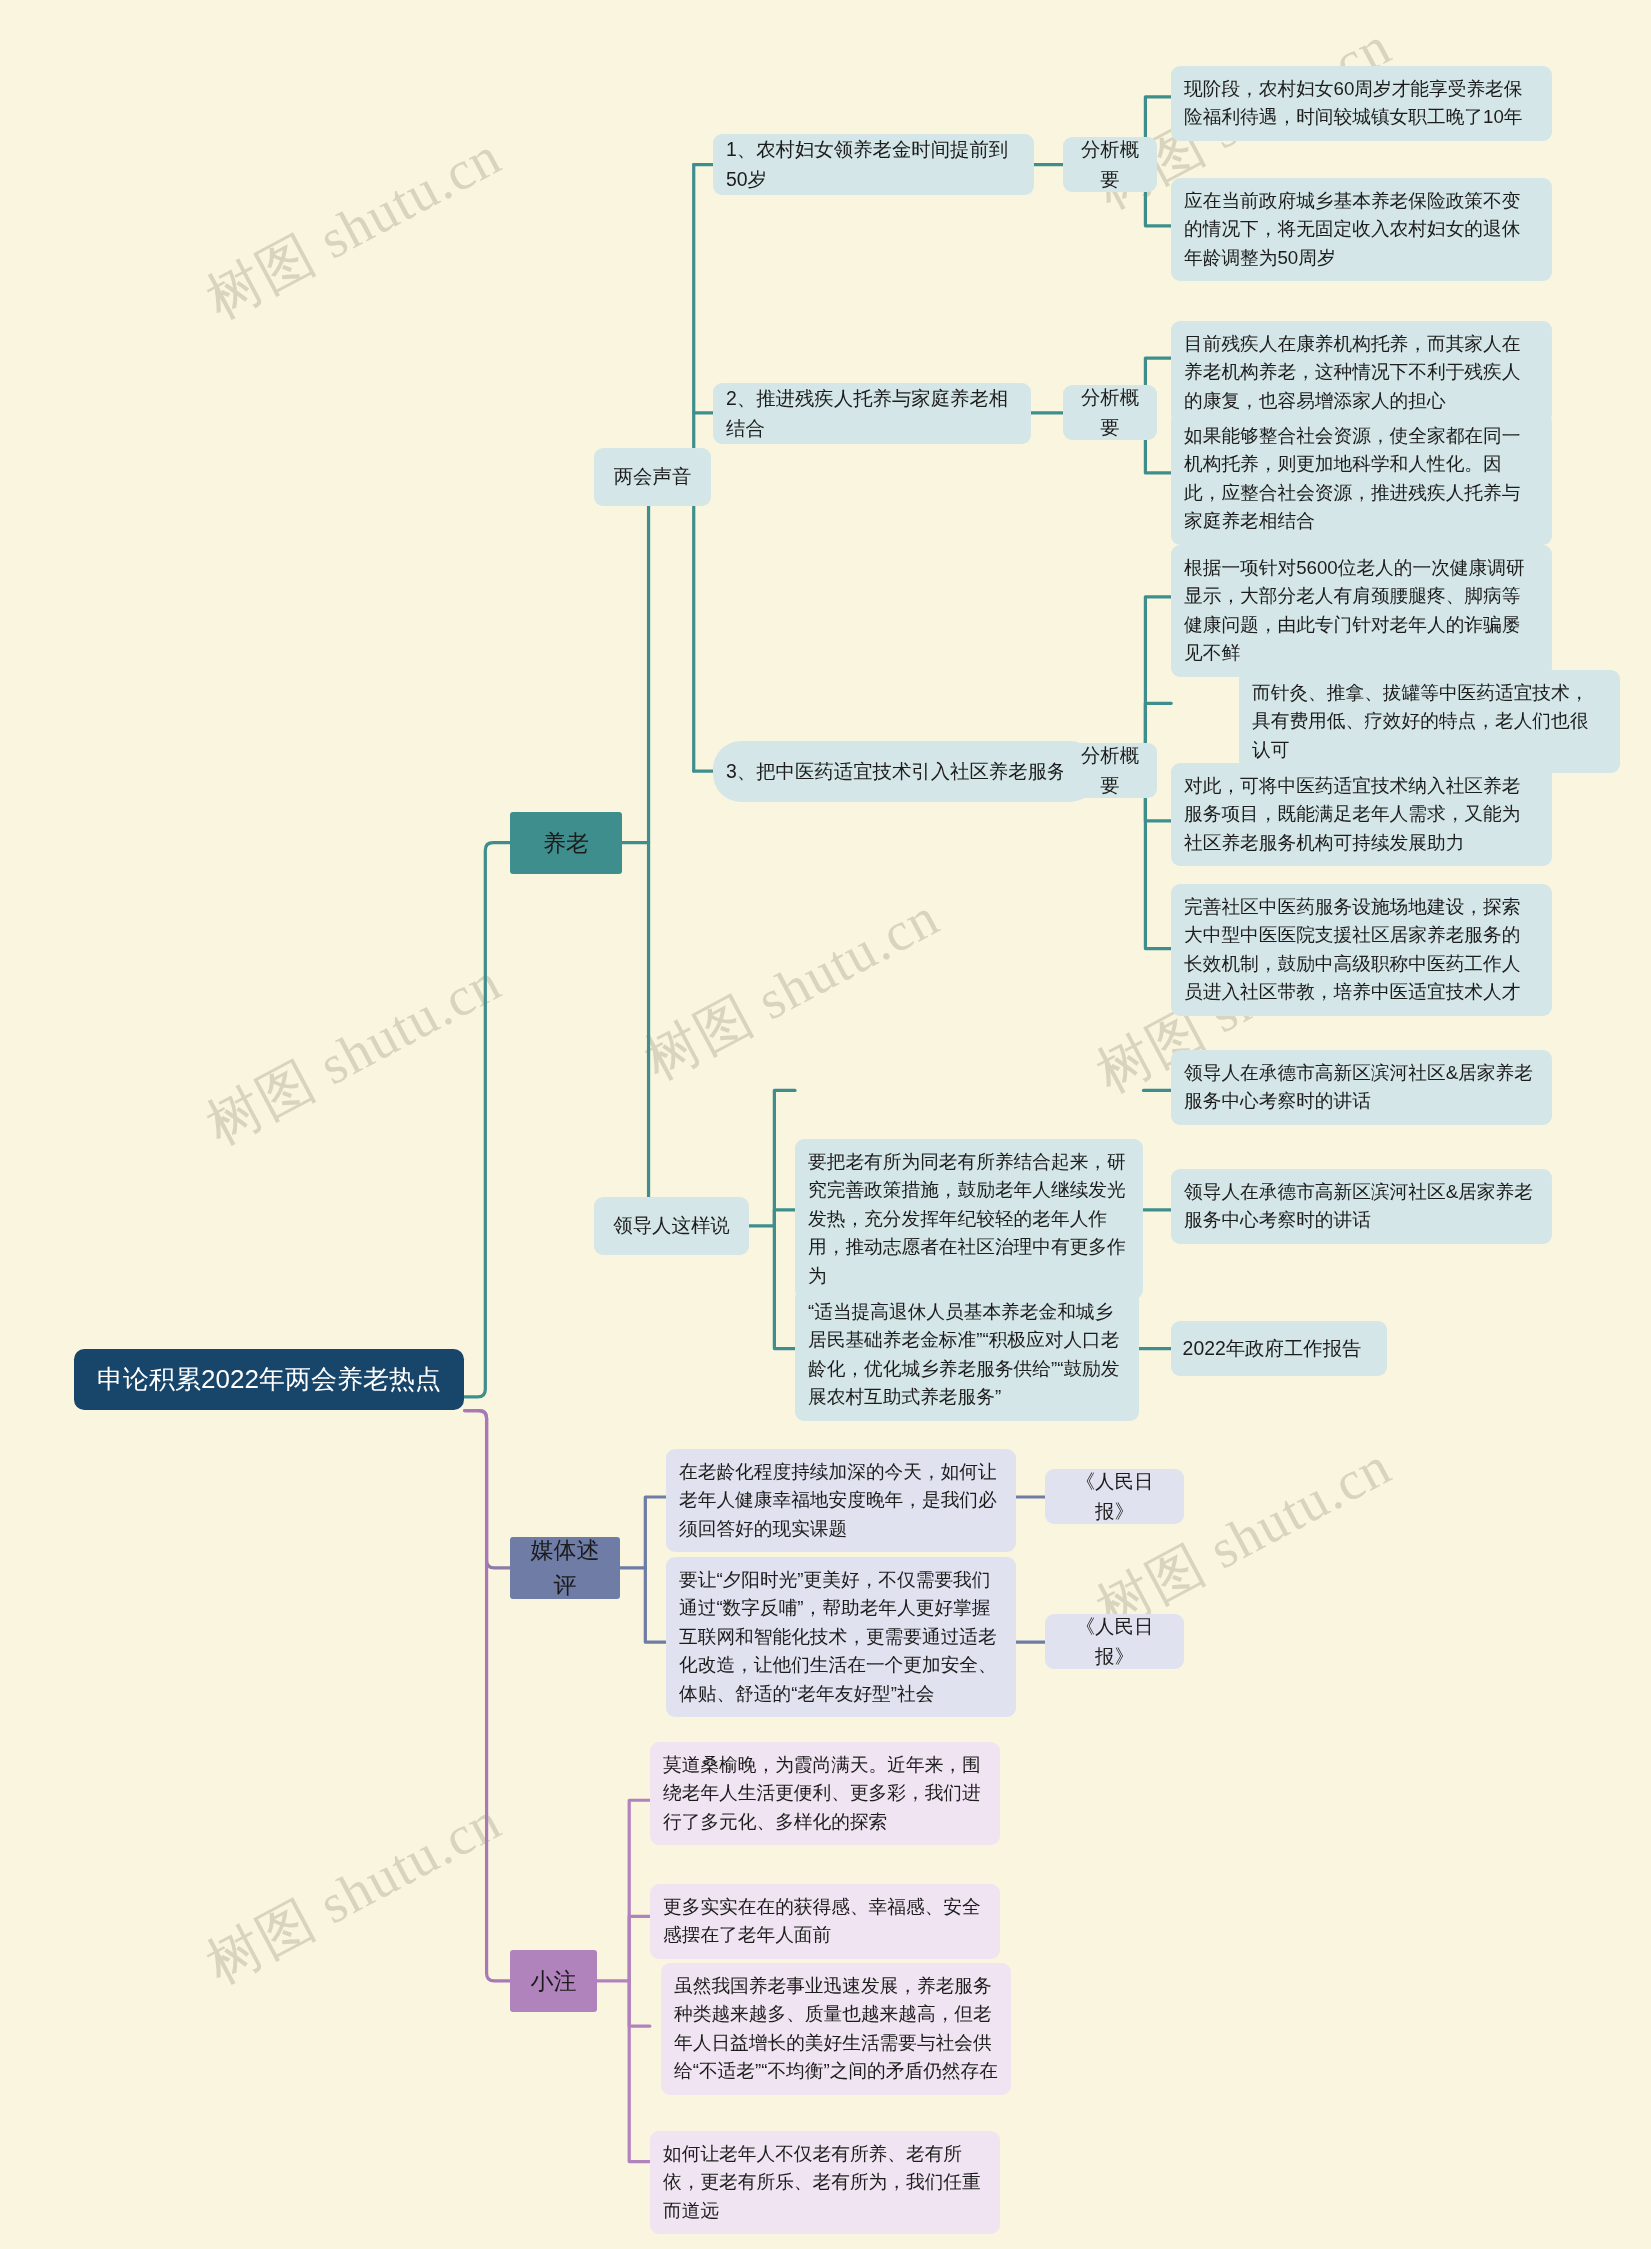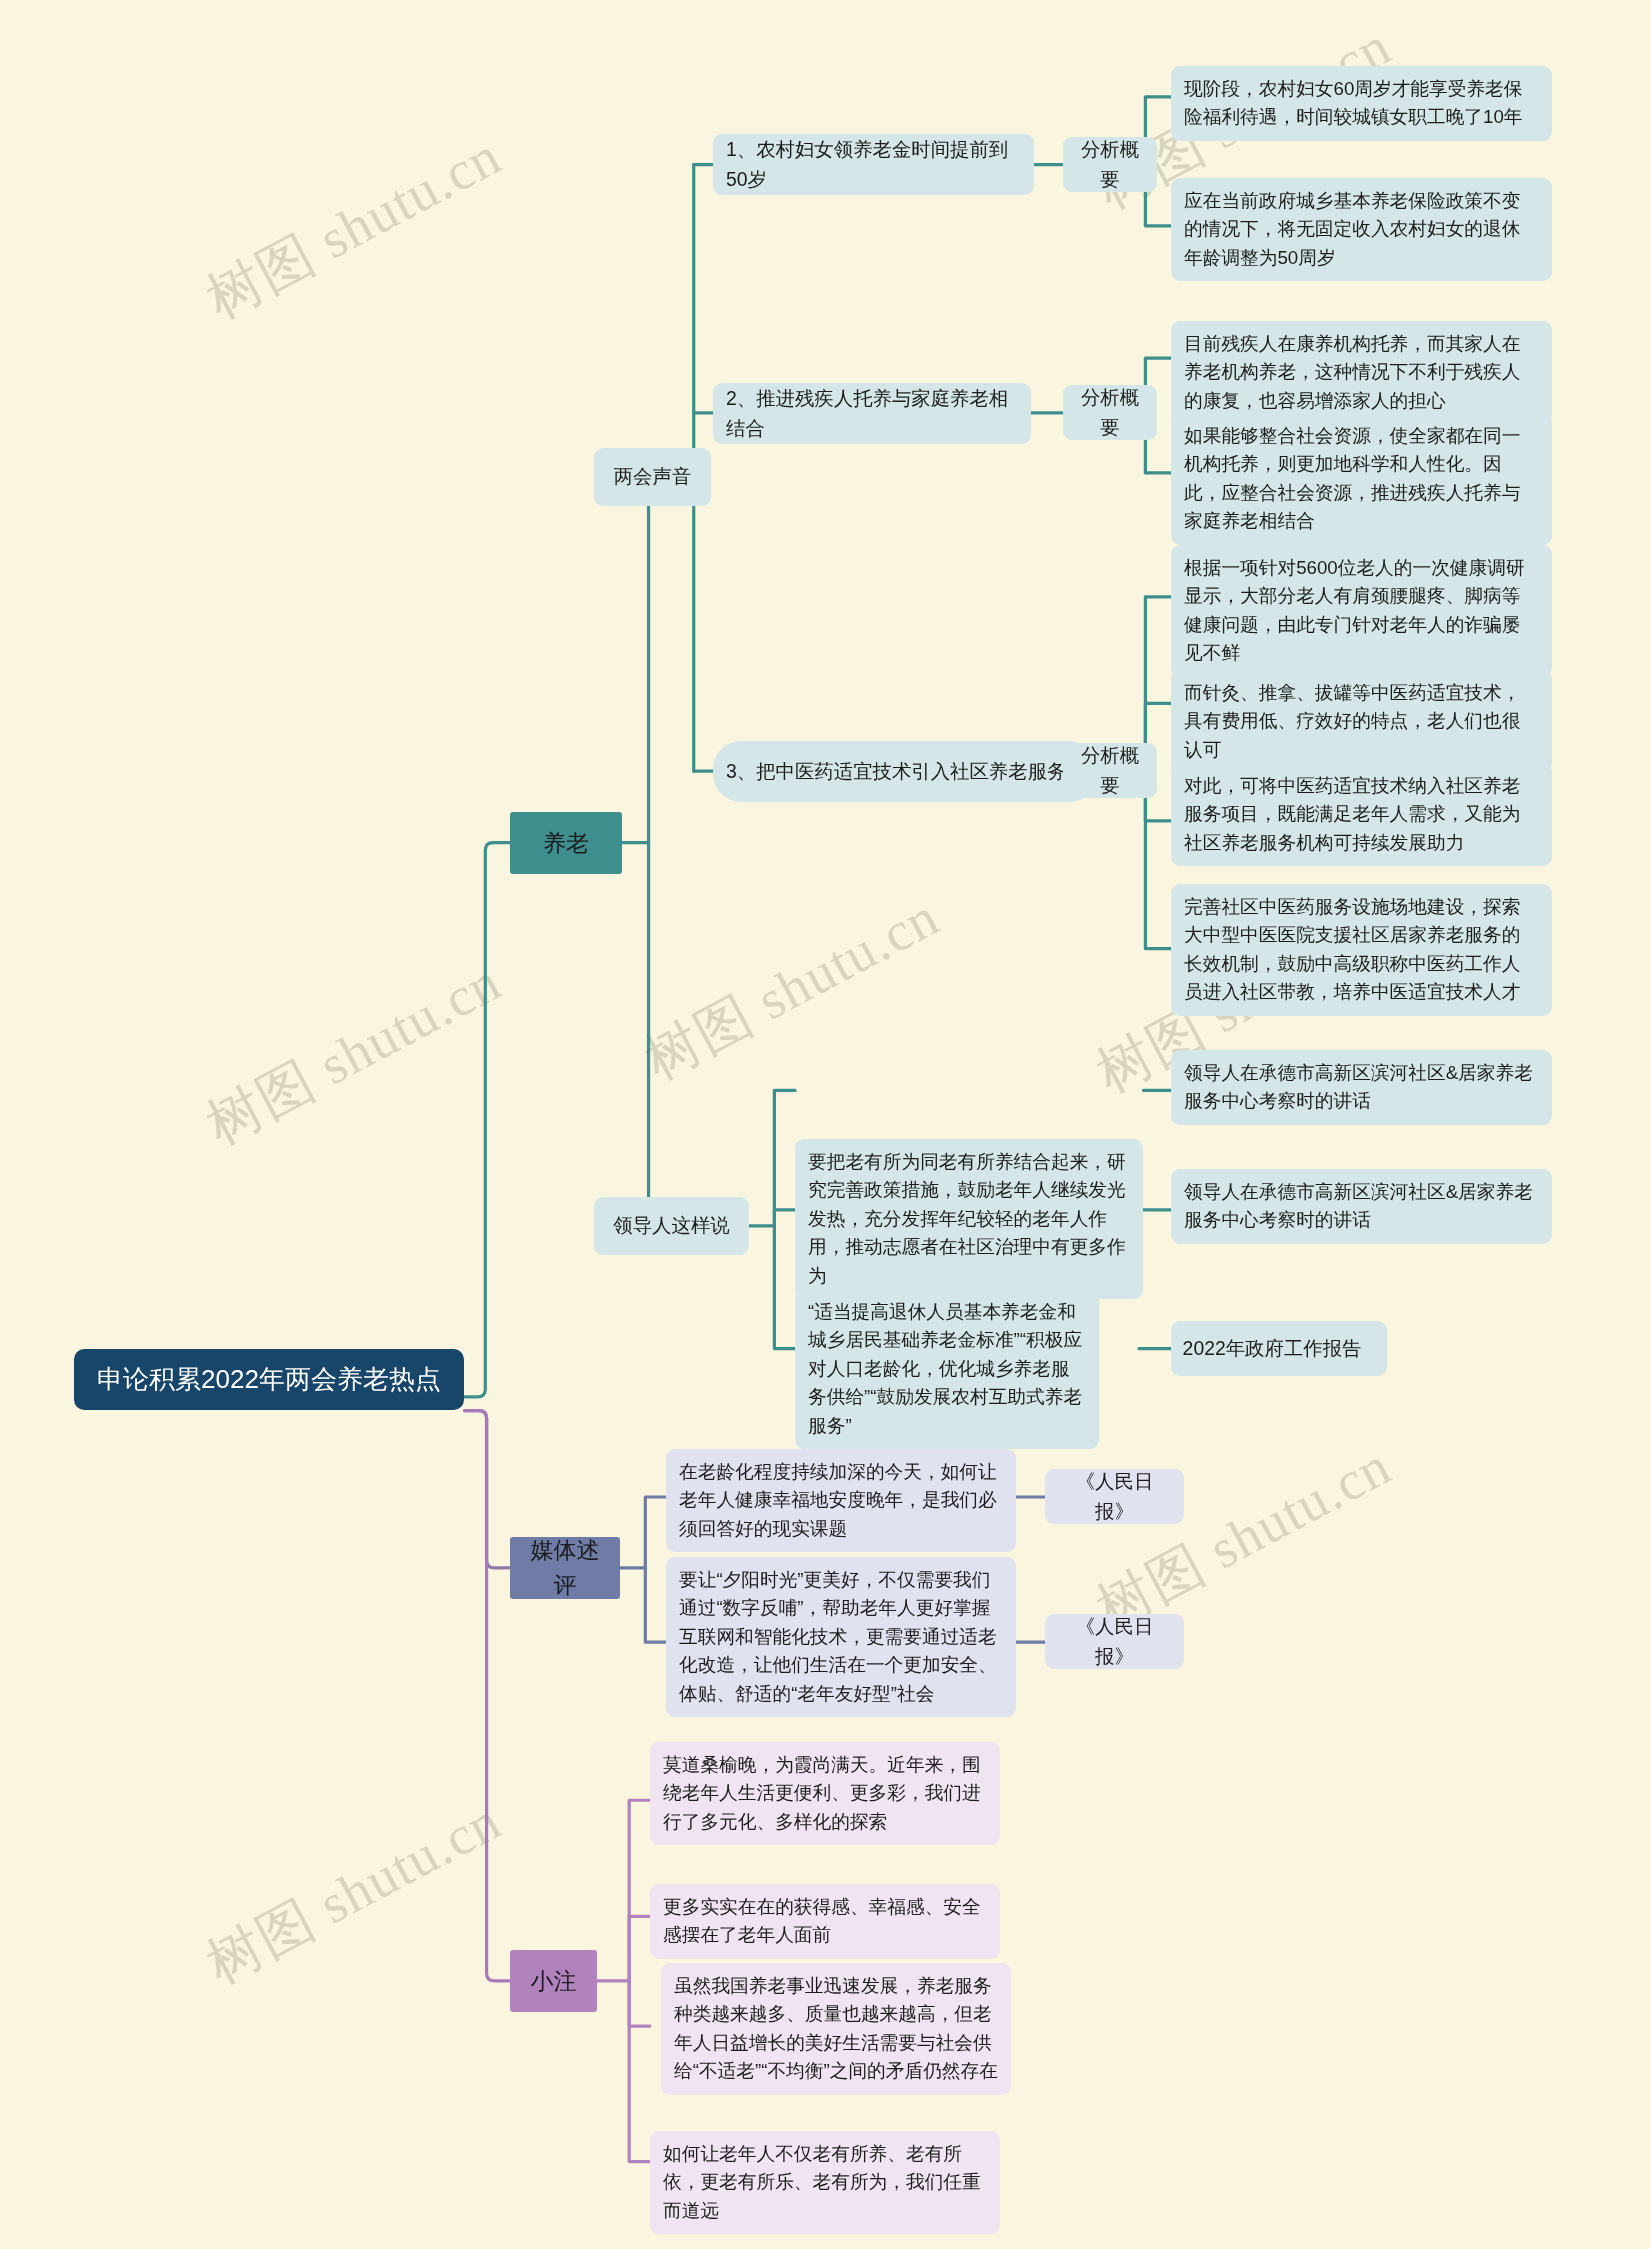--- a/index.html
+++ b/index.html
@@ -168,32 +168,32 @@
   <div class="node box-teal leaf" style="left:1171px;top:178px;width:381px;">应在当前政府城乡基本养老保险政策不变的情况下，将无固定收入农村妇女的退休年龄调整为50周岁</div>
 
   <div class="node box-teal mid" style="left:713px;top:383px;width:318px;height:61px;">2、推进残疾人托养与家庭养老相结合</div>
   <div class="node box-teal chip" style="left:1063px;top:385px;width:94px;height:55px;">分析概要</div>
   <div class="node box-teal leaf" style="left:1171px;top:299px;width:381px;margin-top:22px;">目前残疾人在康养机构托养，而其家人在养老机构养老，这种情况下不利于残疾人的康复，也容易增添家人的担心</div>
   <div class="node box-teal leaf" style="left:1171px;top:413px;width:381px;">如果能够整合社会资源，使全家都在同一机构托养，则更加地科学和人性化。因此，应整合社会资源，推进残疾人托养与家庭养老相结合</div>
 
   <div class="node box-teal mid" style="left:713px;top:741px;width:385px;height:61px;border-radius:28px;">3、把中医药适宜技术引入社区养老服务</div>
   <div class="node box-teal chip" style="left:1063px;top:743px;width:94px;height:55px;">分析概要</div>
   <div class="node box-teal leaf" style="left:1171px;top:545px;width:381px;">根据一项针对5600位老人的一次健康调研显示，大部分老人有肩颈腰腿疼、脚病等健康问题，由此专门针对老年人的诈骗屡见不鲜</div>
-  <div class="node box-teal leaf" style="left:1171px;top:670px;width:381px;">而针灸、推拿、拔罐等中医药适宜技术，具有费用低、疗效好的特点，老人们也很认可</div>
+  <div class="node box-teal leaf" style="left:1239px;top:670px;width:381px;">而针灸、推拿、拔罐等中医药适宜技术，具有费用低、疗效好的特点，老人们也很认可</div>
   <div class="node box-teal leaf" style="left:1171px;top:763px;width:381px;">对此，可将中医药适宜技术纳入社区养老服务项目，既能满足老年人需求，又能为社区养老服务机构可持续发展助力</div>
   <div class="node box-teal leaf" style="left:1171px;top:884px;width:381px;">完善社区中医药服务设施场地建设，探索大中型中医医院支援社区居家养老服务的长效机制，鼓励中高级职称中医药工作人员进入社区带教，培养中医适宜技术人才</div>
 
   <div class="node box-teal chip" style="left:594px;top:1197px;width:155px;height:58px;">领导人这样说</div>
 
   <div class="node box-teal leaf" style="left:1171px;top:1050px;width:381px;">领导人在承德市高新区滨河社区&amp;居家养老服务中心考察时的讲话</div>
 
   <div class="node box-teal leaf" style="left:795px;top:1139px;width:348px;">要把老有所为同老有所养结合起来，研究完善政策措施，鼓励老年人继续发光发热，充分发挥年纪较轻的老年人作用，推动志愿者在社区治理中有更多作为</div>
   <div class="node box-teal leaf" style="left:1171px;top:1169px;width:381px;">领导人在承德市高新区滨河社区&amp;居家养老服务中心考察时的讲话</div>
 
-  <div class="node box-teal leaf" style="left:795px;top:1289px;width:304px;">“适当提高退休人员基本养老金和城乡居民基础养老金标准”“积极应对人口老龄化，优化城乡养老服务供给”“鼓励发展农村互助式养老服务”</div>
+  <div class="node box-teal leaf" style="left:795px;top:1289px;width:344px;">“适当提高退休人员基本养老金和城乡居民基础养老金标准”“积极应对人口老龄化，优化城乡养老服务供给”“鼓励发展农村互助式养老服务”</div>
   <div class="node box-teal chip" style="left:1171px;top:1321px;width:216px;height:55px;justify-content:flex-start;">2022年政府工作报告</div>
 
   <div class="node topic topic-meiti" style="left:510px;top:1537px;width:110px;height:62px;">媒体述评</div>
 
   <div class="node box-slate leaf" style="left:666px;top:1449px;width:350px;">在老龄化程度持续加深的今天，如何让老年人健康幸福地安度晚年，是我们必须回答好的现实课题</div>
   <div class="node box-slate chip" style="left:1045px;top:1469px;width:139px;height:55px;">《人民日报》</div>
 
   <div class="node box-slate leaf" style="left:666px;top:1557px;width:350px;">要让“夕阳时光”更美好，不仅需要我们通过“数字反哺”，帮助老年人更好掌握互联网和智能化技术，更需要通过适老化改造，让他们生活在一个更加安全、体贴、舒适的“老年友好型”社会</div>
   <div class="node box-slate chip" style="left:1045px;top:1614px;width:139px;height:55px;">《人民日报》</div>
 

